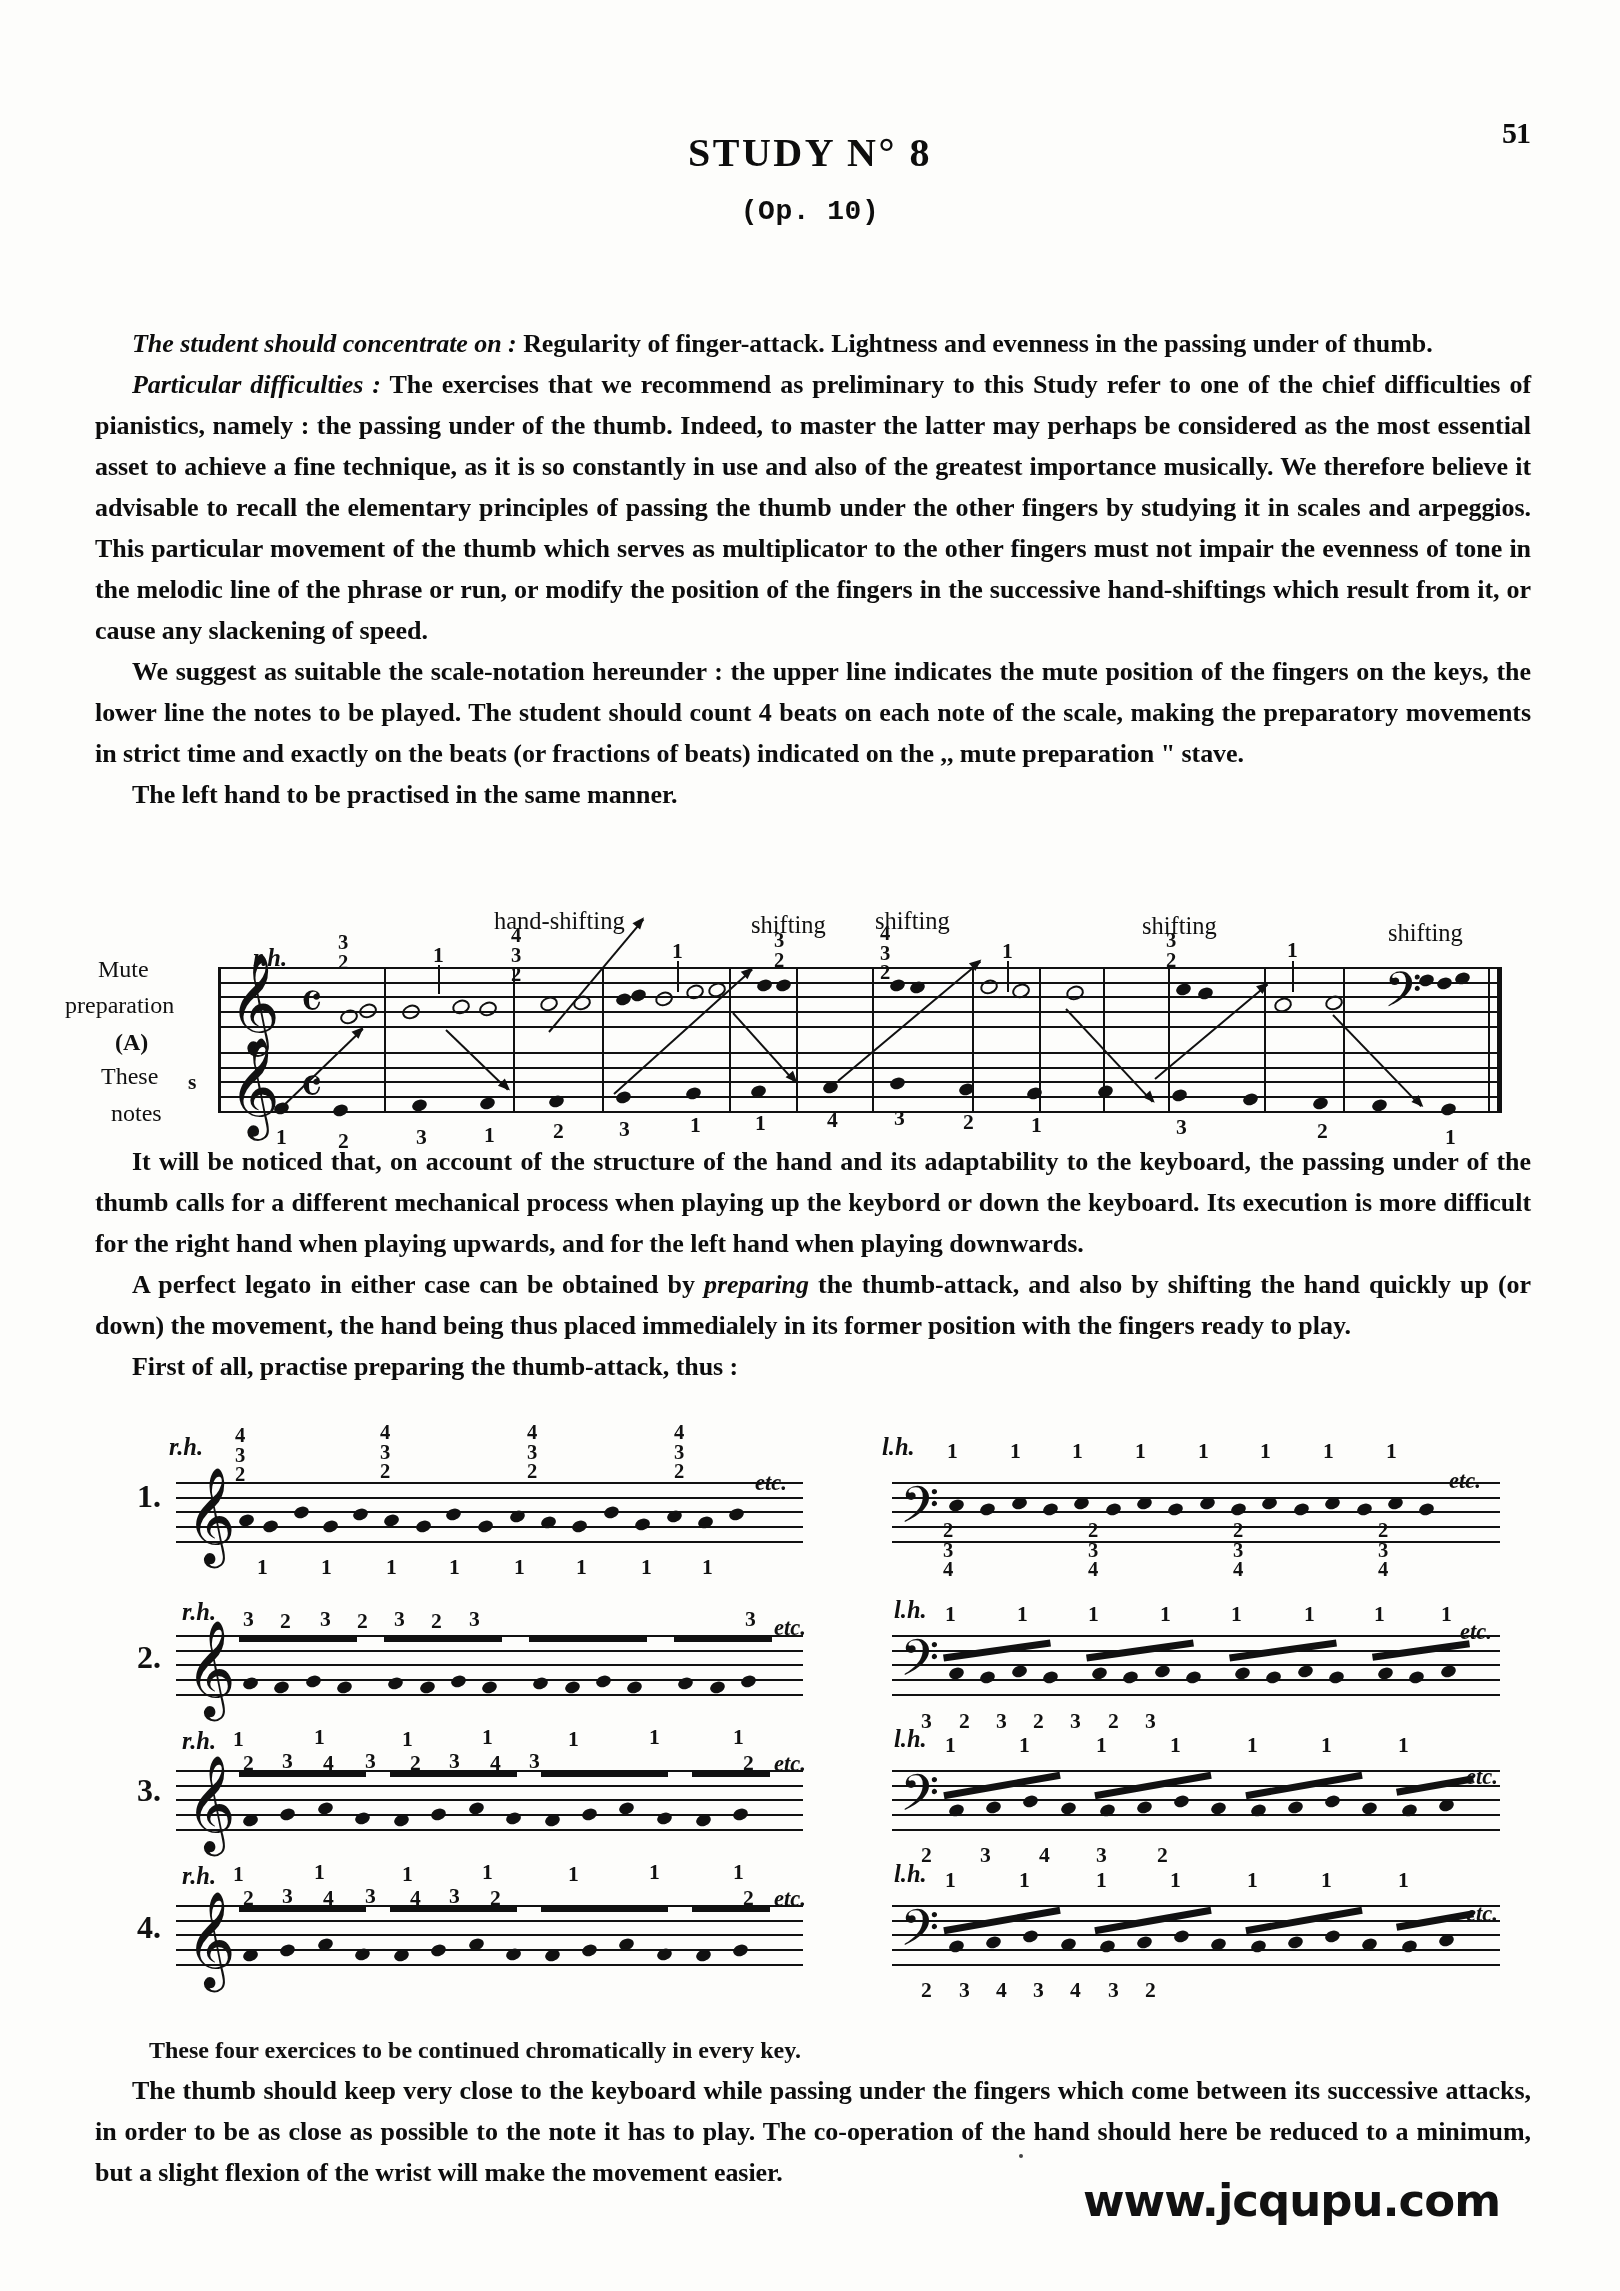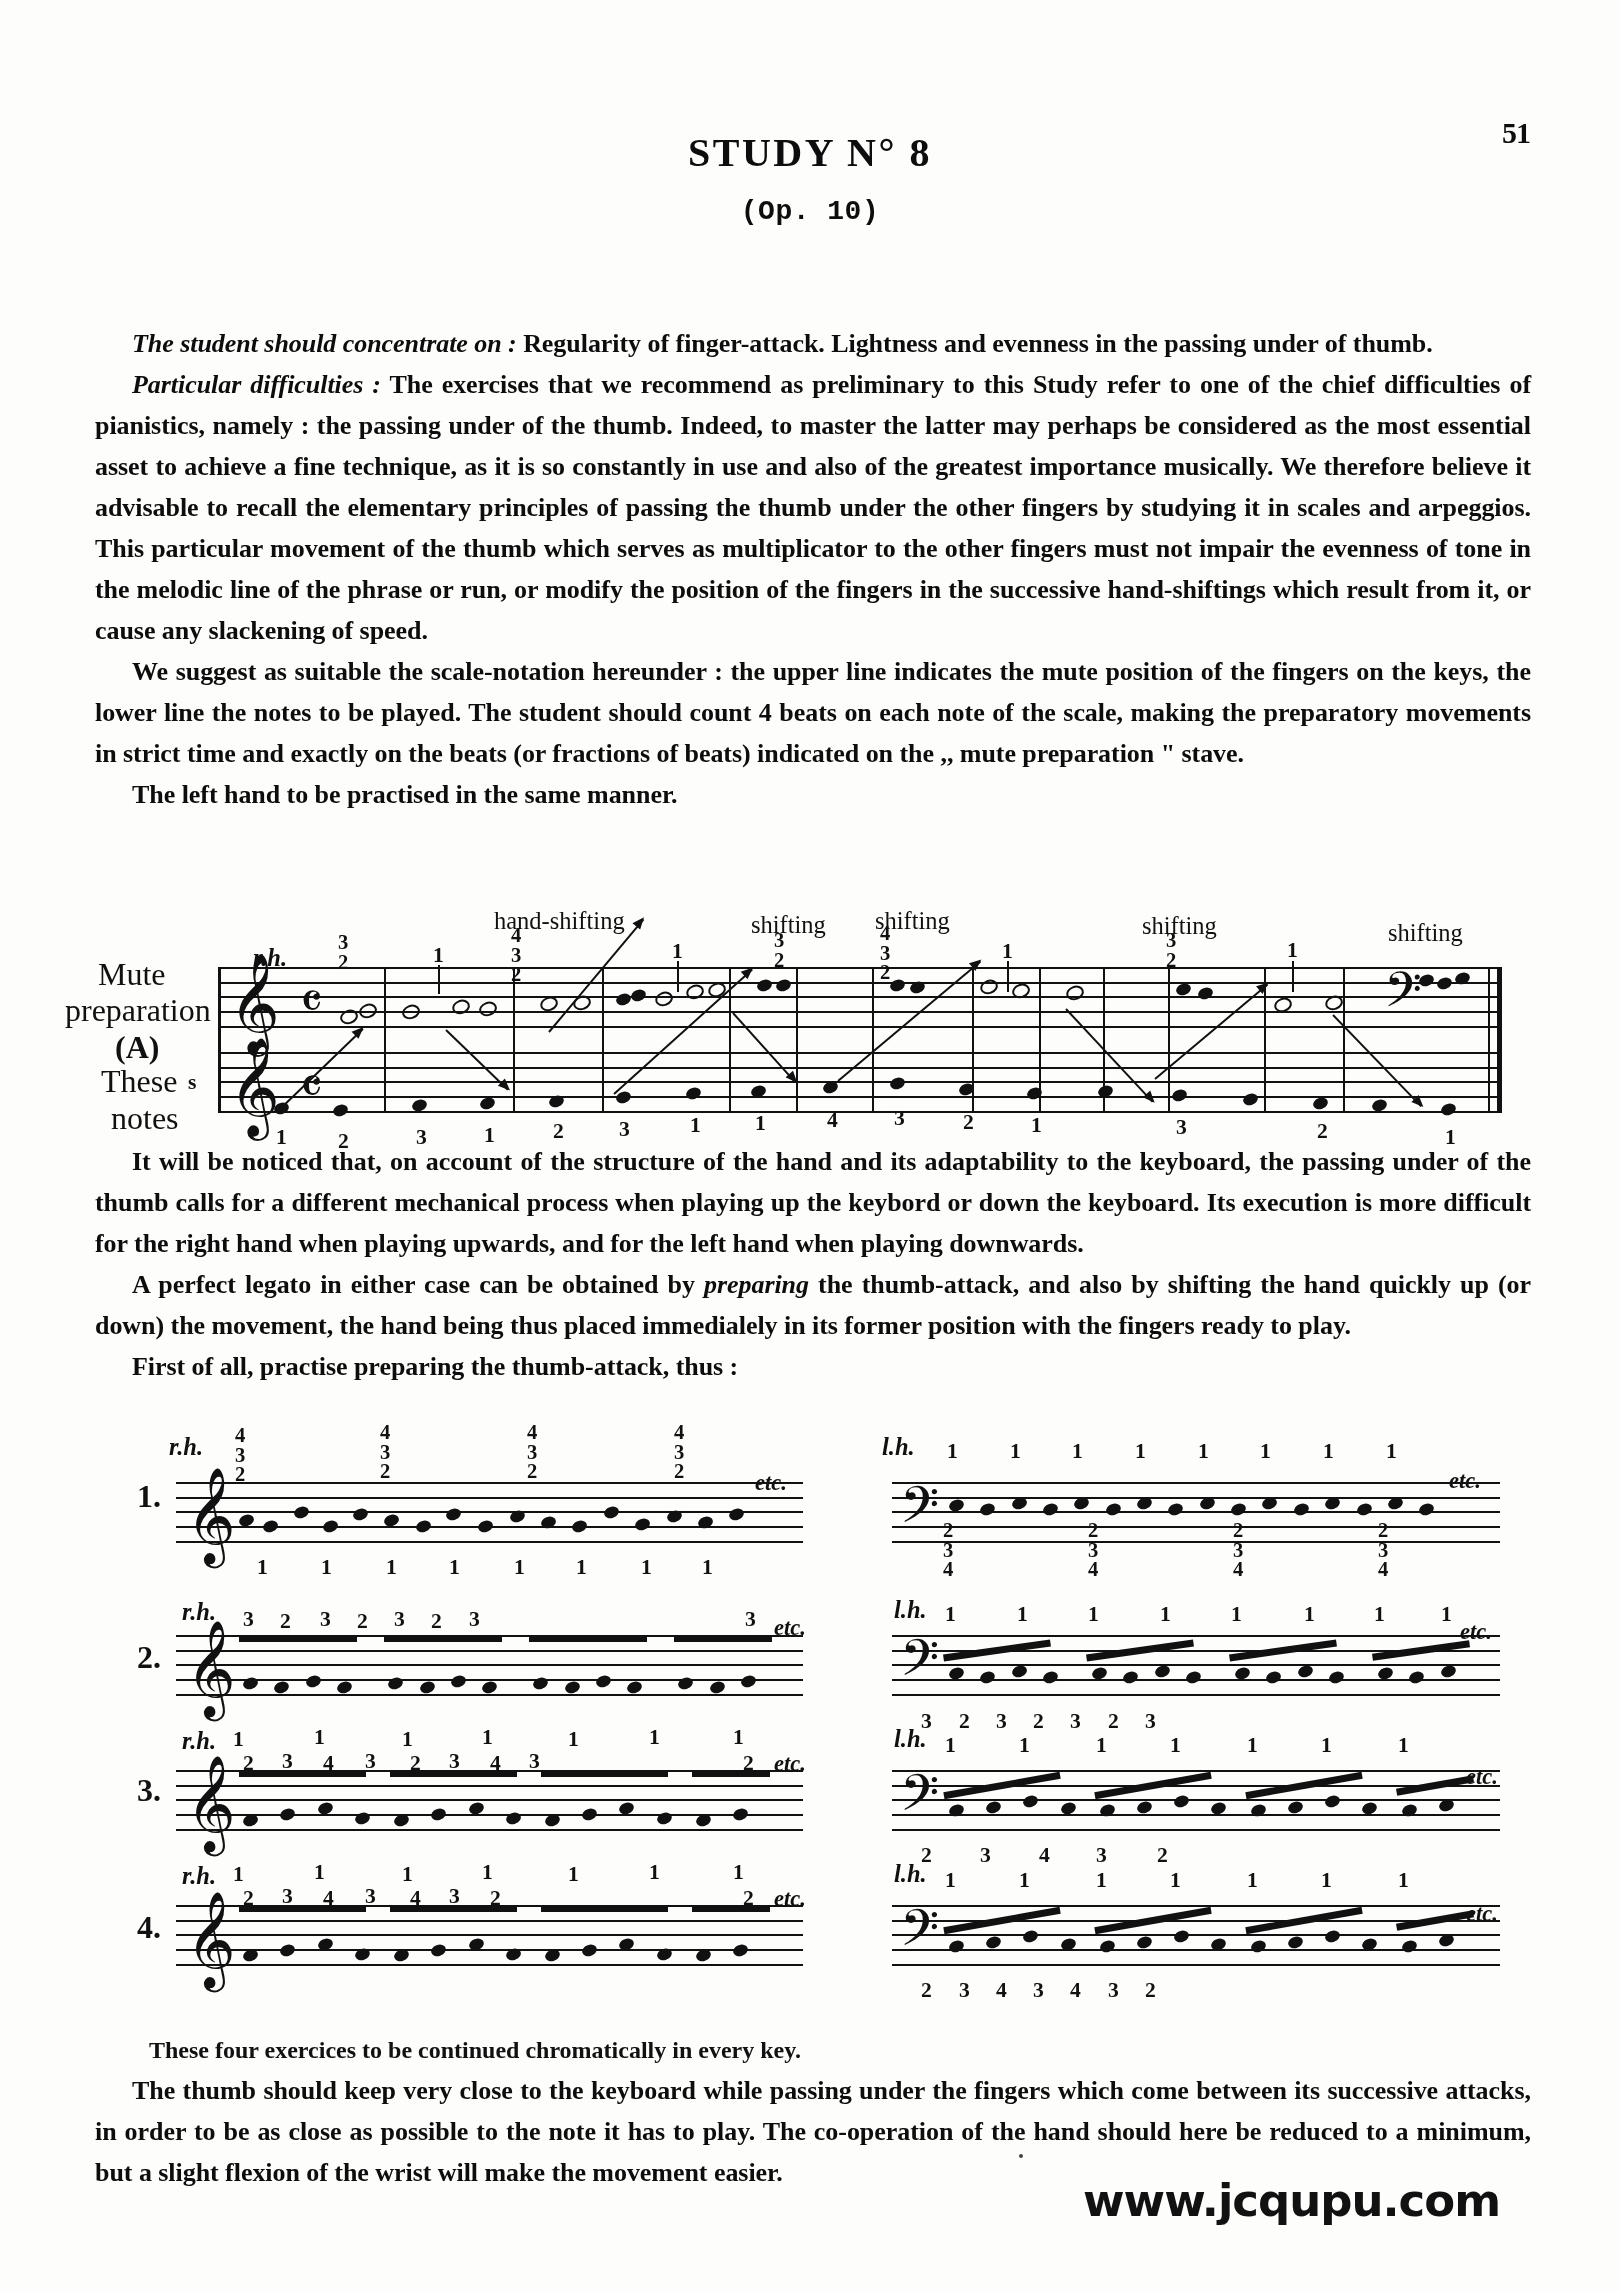--- a/index.html
+++ b/index.html
@@ -103,21 +103,21 @@
     font-size: 24.5px;
     font-style: italic;
     font-weight: bold;
   }
   .lab.etc {
     font-size: 22.5px;
     font-style: italic;
     font-weight: bold;
   }
   .lab.sysname {
-    font-size: 32px;
+    font-size: 24px;
   }
   .lab.exnum {
     font-size: 32px;
     font-weight: bold;
   }
   .lab.fing {
     font-size: 21.6px;
     font-weight: bold;
   }
   .lab.fingstack {

